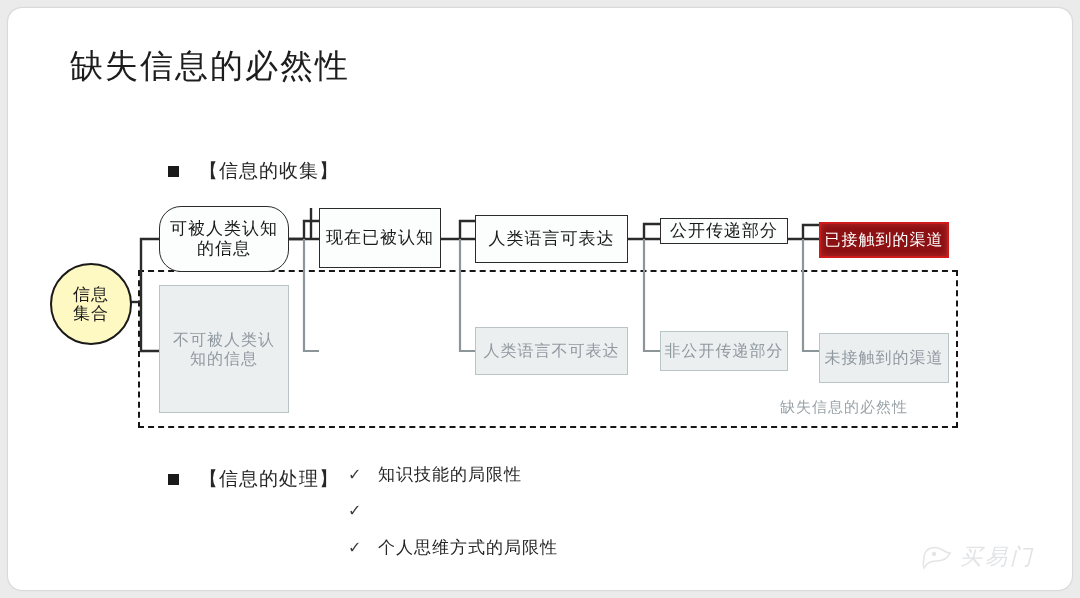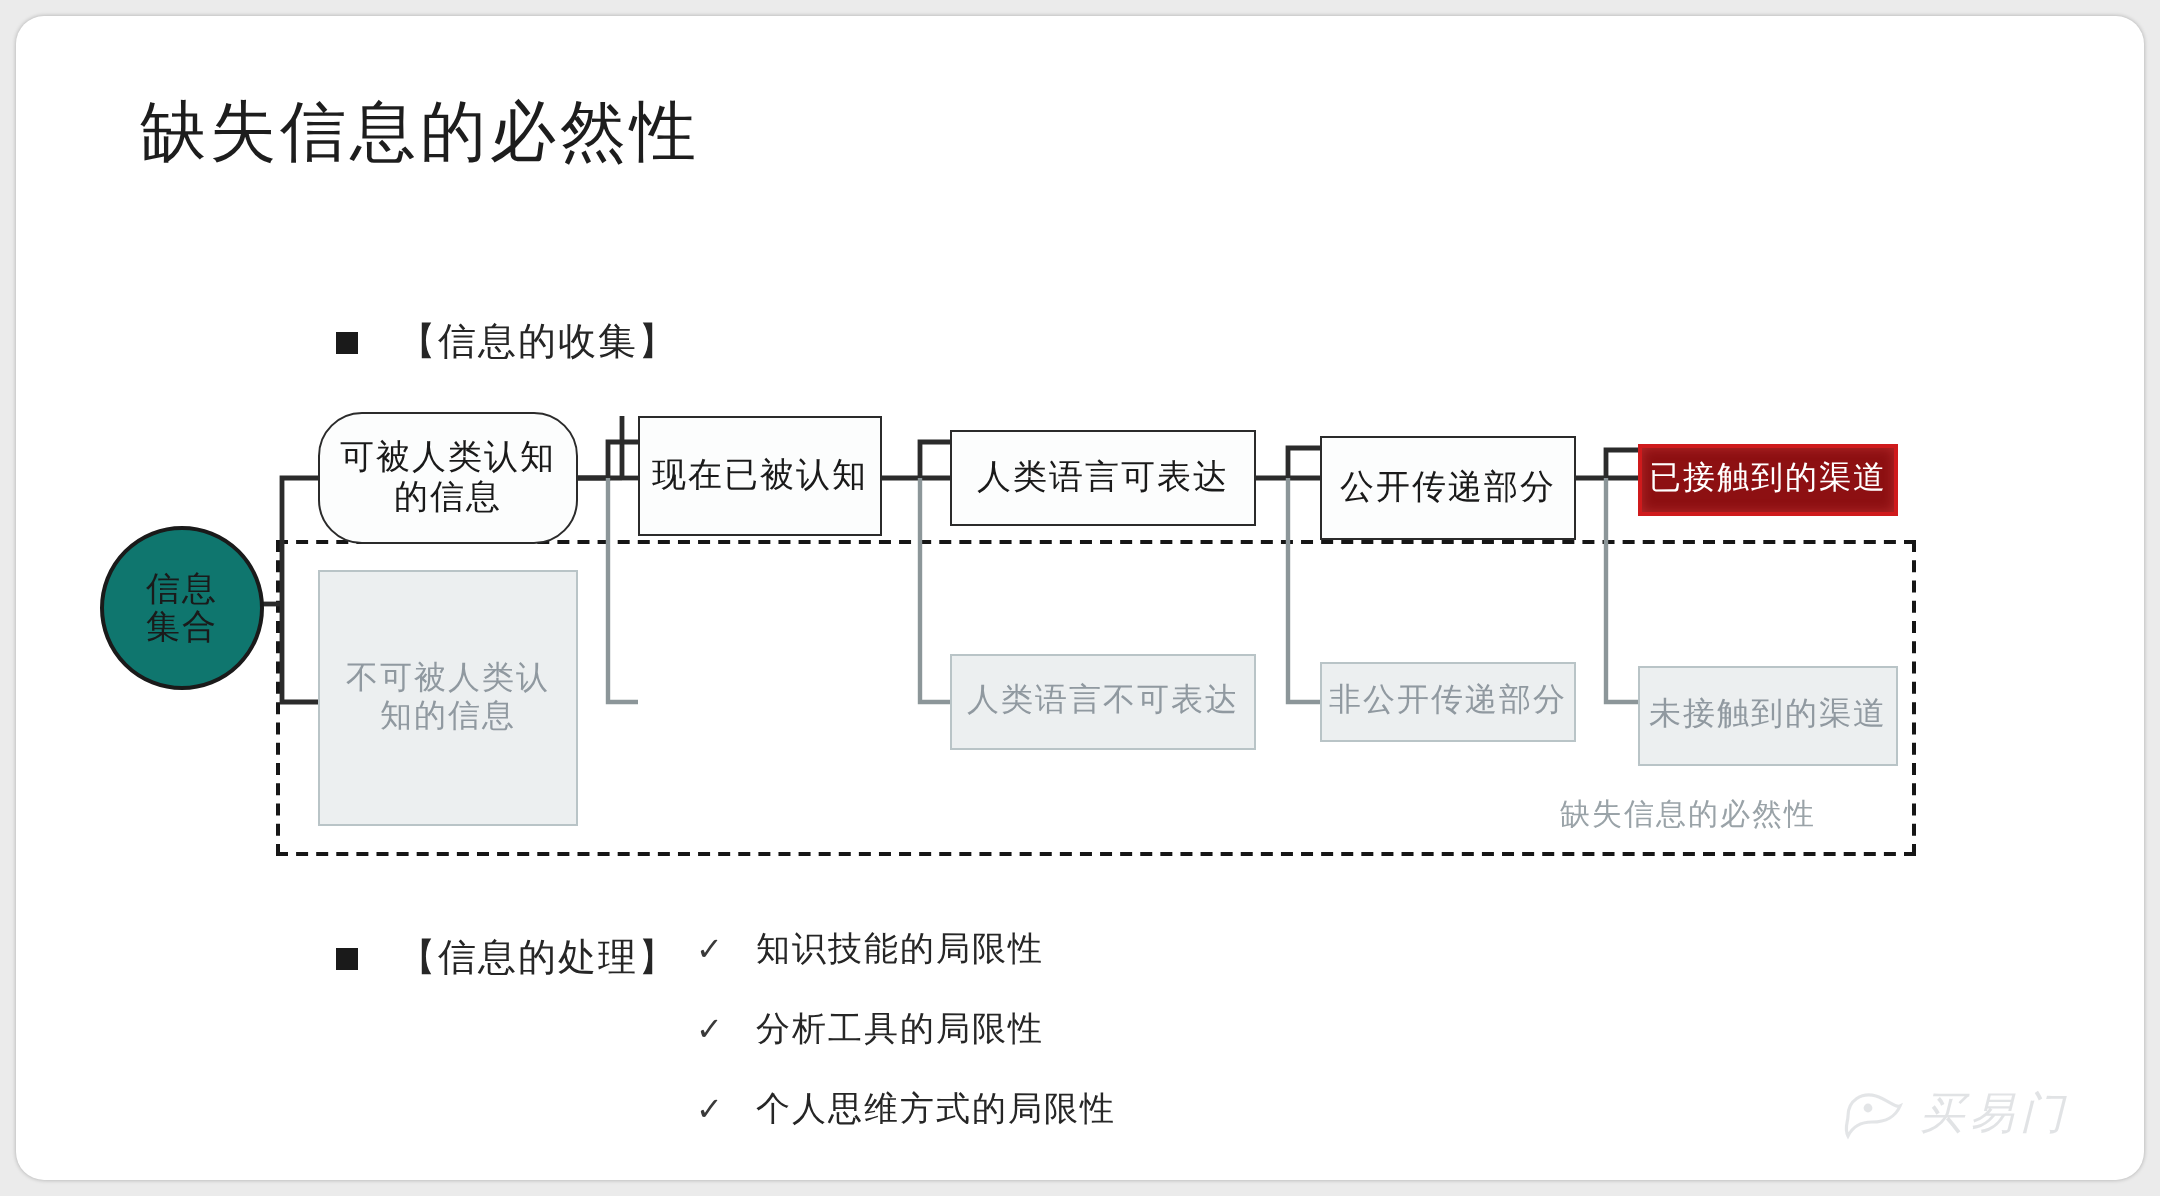--- a/index.html
+++ b/index.html
@@ -55,21 +55,21 @@
   #dash-label{
     position:absolute;left:772px;top:390px;
     font-size:15px;color:#9aa3a8;letter-spacing:1px;white-space:nowrap;
   }
 
   
   #circle-node{
     position:absolute;left:42px;top:255px;width:78px;height:78px;
     border:2.5px solid #1a1a1a;border-radius:50%;
     display:flex;flex-direction:column;align-items:center;justify-content:center;
-    background:#0f766e;z-index:4;
+    background:#fef9c3;z-index:4;
   }
   #circle-node span{font-size:17px;color:#1a1a1a;line-height:1.12;letter-spacing:1px;}
 
   
   .node{
     position:absolute;box-sizing:border-box;
     display:flex;align-items:center;justify-content:center;text-align:center;
     z-index:3;
   }
   .node span{line-height:1.2;letter-spacing:1px;display:block;}
@@ -190,21 +190,21 @@
       <span>现在已被认知</span>
     </div>
 
     <div class="node solid" style="left:467px;top:207px;width:153px;height:48px;">
       <span>人类语言可表达</span>
     </div>
     <div class="node faded" style="left:467px;top:319px;width:153px;height:48px;">
       <span>人类语言不可表达</span>
     </div>
 
-    <div class="node solid" style="left:652px;top:210px;width:128px;height:52px;">
+    <div class="node solid" style="left:652px;top:210px;width:128px;height:26px;">
       <span>公开传递部分</span>
     </div>
     <div class="node faded" style="left:652px;top:323px;width:128px;height:40px;">
       <span>非公开传递部分</span>
     </div>
 
     <div class="node red" style="left:811px;top:214px;width:130px;height:36px;align-items:center;">
       <span>已接触到的渠道</span>
     </div>
     <div class="node faded" style="left:811px;top:325px;width:130px;height:50px;">
@@ -218,21 +218,20 @@
     <span class="bullet-label">【信息的处理】</span>
   </div>
 
   <div class="check-list">
     <div class="check-item">
       <span class="ck">✓</span>
       <span class="check-text">知识技能的局限性</span>
     </div>
     <div class="check-item">
       <span class="ck">✓</span>
-      <span class="check-text">分析工具的局限性</span>
     </div>
     <div class="check-item">
       <span class="ck">✓</span>
       <span class="check-text">个人思维方式的局限性</span>
     </div>
   </div>
 
   <div id="watermark">
     <div id="wm-mark">
       <svg width="32" height="26" viewBox="0 0 32 26">

